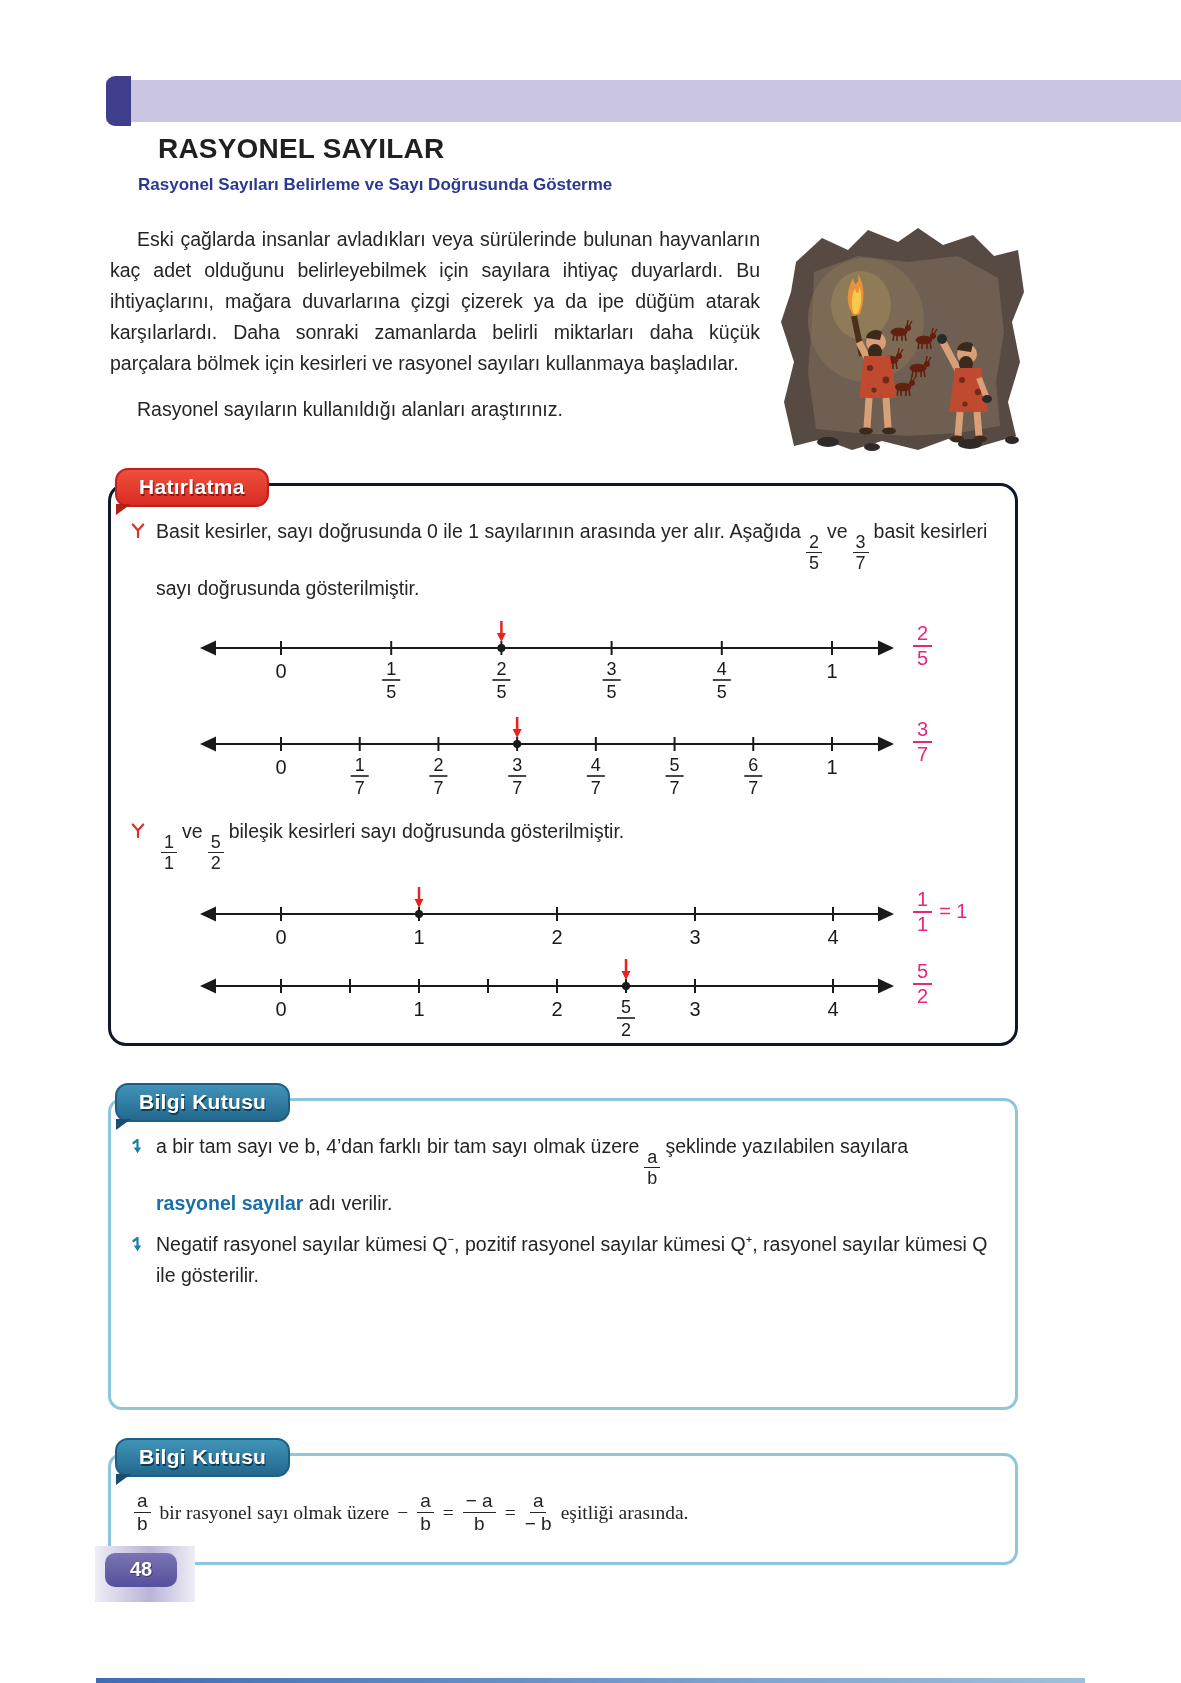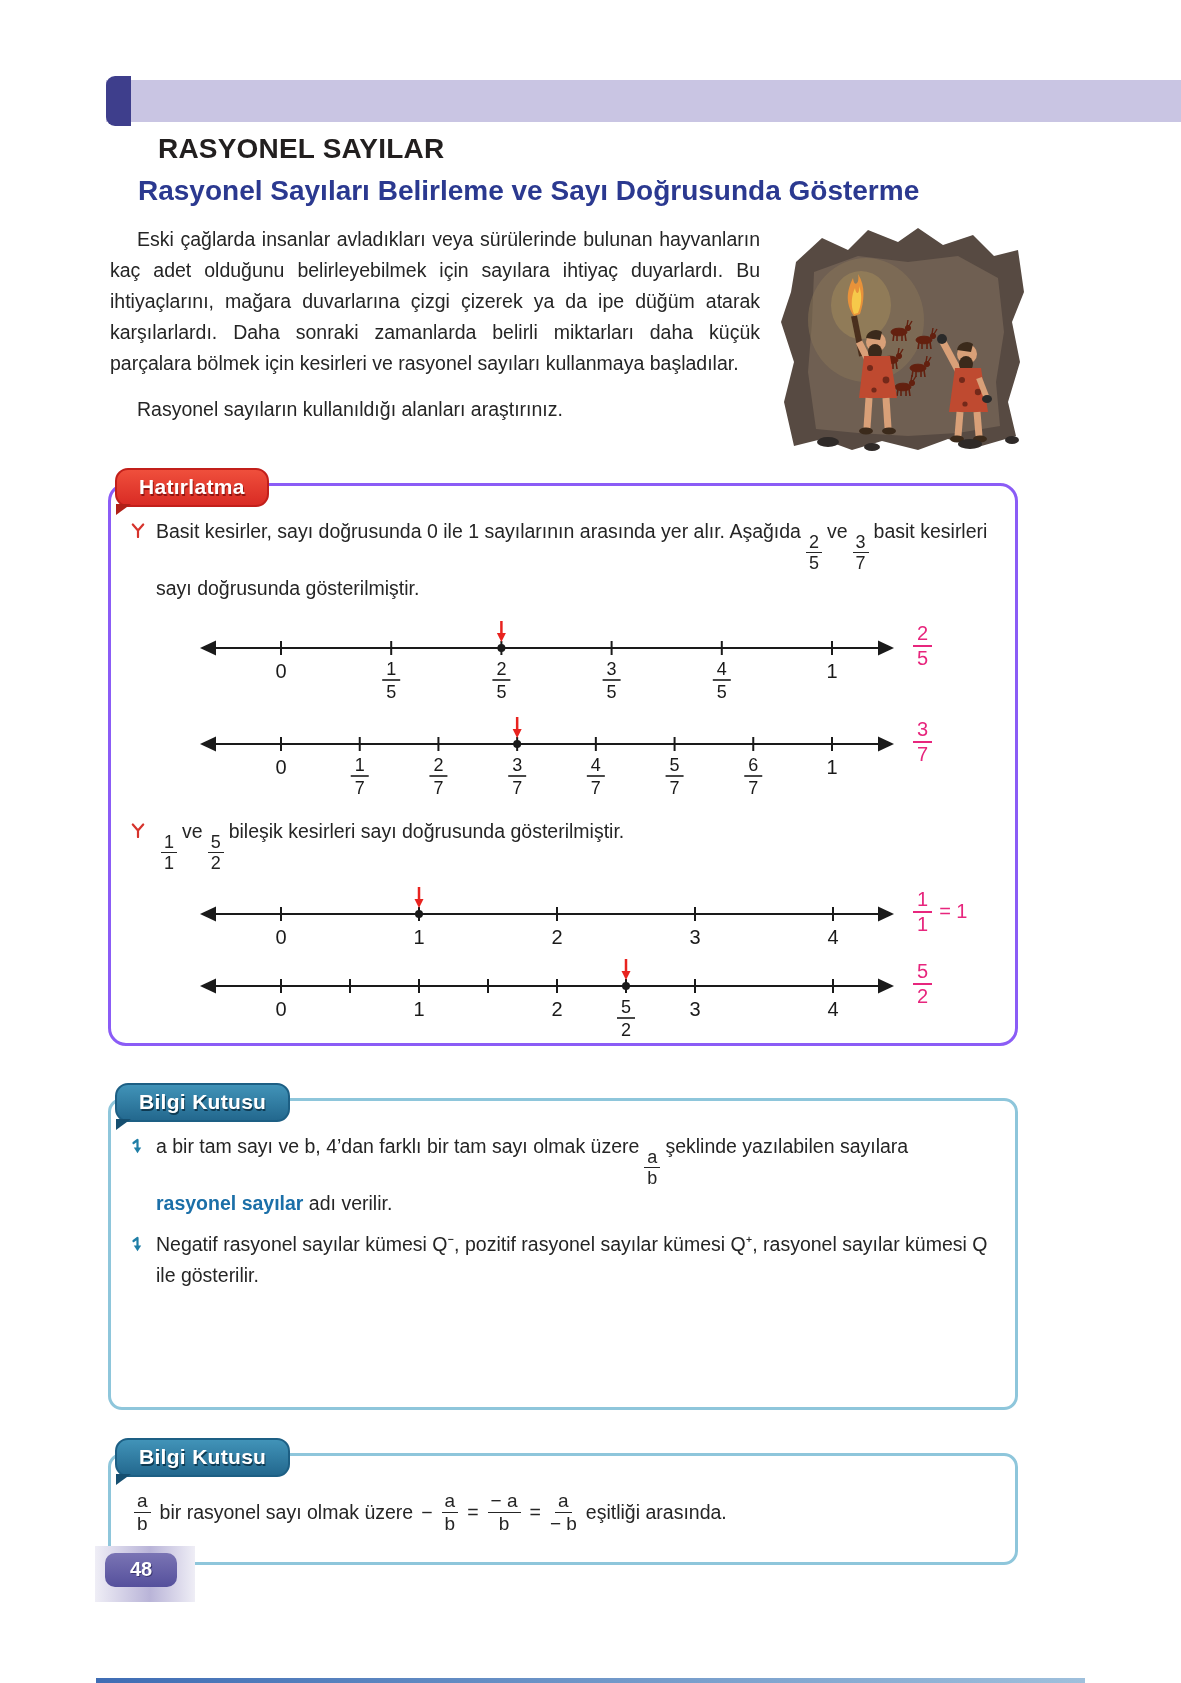--- a/index.html
+++ b/index.html
@@ -3,31 +3,31 @@
 <meta charset="utf-8">
 <style>
   html,body{margin:0;padding:0;background:#ffffff;}
   .page{position:relative;width:1181px;height:1683px;background:#ffffff;overflow:hidden;
         font-family:"Liberation Sans",sans-serif;color:#252525;}
 
   
   .top-bar{position:absolute;left:106px;top:80px;right:0;height:42px;background:#c9c5e3;}
   .top-tab{position:absolute;left:106px;top:76px;width:25px;height:50px;background:#3e3e8c;border-radius:9px 0 0 9px;}
   .page-title{position:absolute;left:138px;top:133px;font-size:28px;font-weight:800;color:#221f1f;letter-spacing:.2px;margin-left:20px;}
-  .page-subtitle{position:absolute;left:138px;top:175px;font-size:28px;font-weight:700;color:#2b3990;}
+  .page-subtitle{position:absolute;left:138px;top:175px;font-size:17px;font-weight:700;color:#2b3990;}
 
   
   .intro-text{position:absolute;left:110px;top:224px;width:650px;font-size:19.5px;line-height:31px;text-align:justify;}
   .intro-text p{margin:0;text-indent:27px;}
   .intro-text p.research{margin-top:15px;text-align:left;}
   .cave{position:absolute;left:766px;top:220px;width:266px;height:238px;}
 
   
   .callout{position:absolute;left:108px;width:904px;background:#fff;border-radius:18px;}
-  .hat-box{top:483px;height:557px;border:3px solid #8b5cf6;}
+  .hat-box{top:483px;height:557px;border:3px solid #0f172a;}
   .info-box{border:3.5px solid #8ec6db;border-radius:14px;margin-top:13px;}
   .info-box1{top:1085px;height:306px;}
   .info-box2{top:1440px;height:106px;}
 
   .badge{position:absolute;top:-18px;left:4px;padding:5px 22px 6px 22px;border-radius:13px;
          font-size:21px;font-weight:800;color:#fff;letter-spacing:.3px;z-index:2;}
   .badge-red{background:linear-gradient(180deg,#ef4f3c,#d92b24);border:2px solid #c21f1a;
              text-shadow:1px 1.5px 0 #8d1511;}
   .badge-red::after{content:'';position:absolute;left:-1px;bottom:-10px;width:15px;height:11px;
              background:#b02018;clip-path:polygon(0 100%,0 0,100% 0);}
@@ -54,21 +54,21 @@
   .ef-col{display:inline-flex;flex-direction:column;align-items:center;}
   .ef-num{border-bottom:2px solid currentColor;padding:0 4px;}
   .ef-suffix{margin-left:7px;}
   .ef-suffix:empty{display:none;}
   .mt16{margin-top:14px;} .mt8{margin-top:6px;} .mt12{margin-top:12px;}
 
   
   .formula{display:flex;align-items:center;padding:34px 0 0 18px;font-size:19.5px;}
   .dfrac{display:inline-flex;flex-direction:column;align-items:center;font-size:19px;line-height:1.18;margin:0 5px;}
   .dfrac .n{border-bottom:1.8px solid #252525;padding:0 3px;}
-  .formula .op{margin:0 4px;}
+  .formula .op{margin:0 4px;font-family:Liberation Serif, serif;}
 
   
   .pn-strip{position:absolute;left:95px;top:1546px;width:100px;height:56px;
             background:linear-gradient(90deg,#efeef6,#b9b4d8 55%,#efeef6);}
   .page-num{position:absolute;left:105px;top:1553px;padding:5px 25px 6px 25px;border-radius:10px;
             background:linear-gradient(180deg,#7a74b4,#55509c);color:#fff;font-size:20px;font-weight:800;
             text-shadow:1px 1px 0 #3a3670;}
   .bottom-accent{position:absolute;left:96px;right:96px;bottom:0;height:5px;
             background:linear-gradient(90deg,#3f6db4,#9fc0dc);}
 </style>

